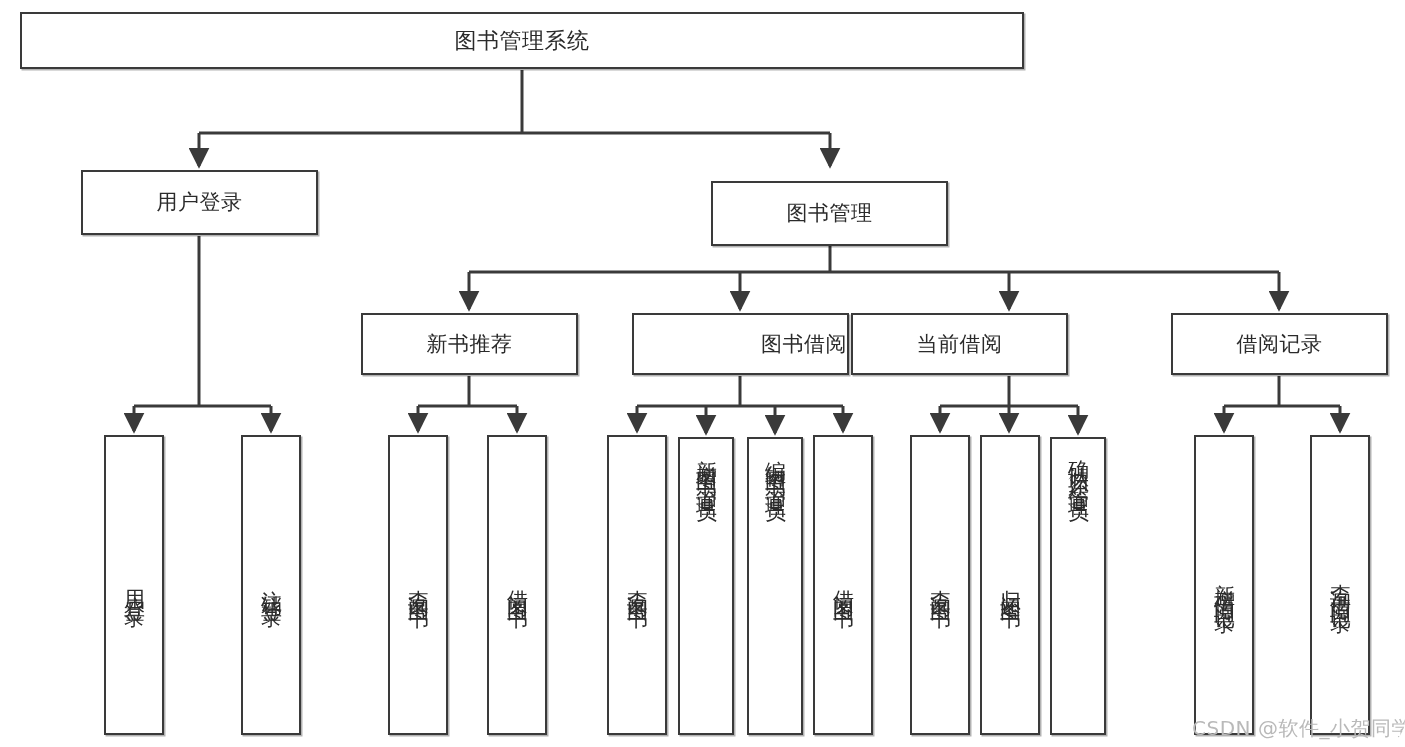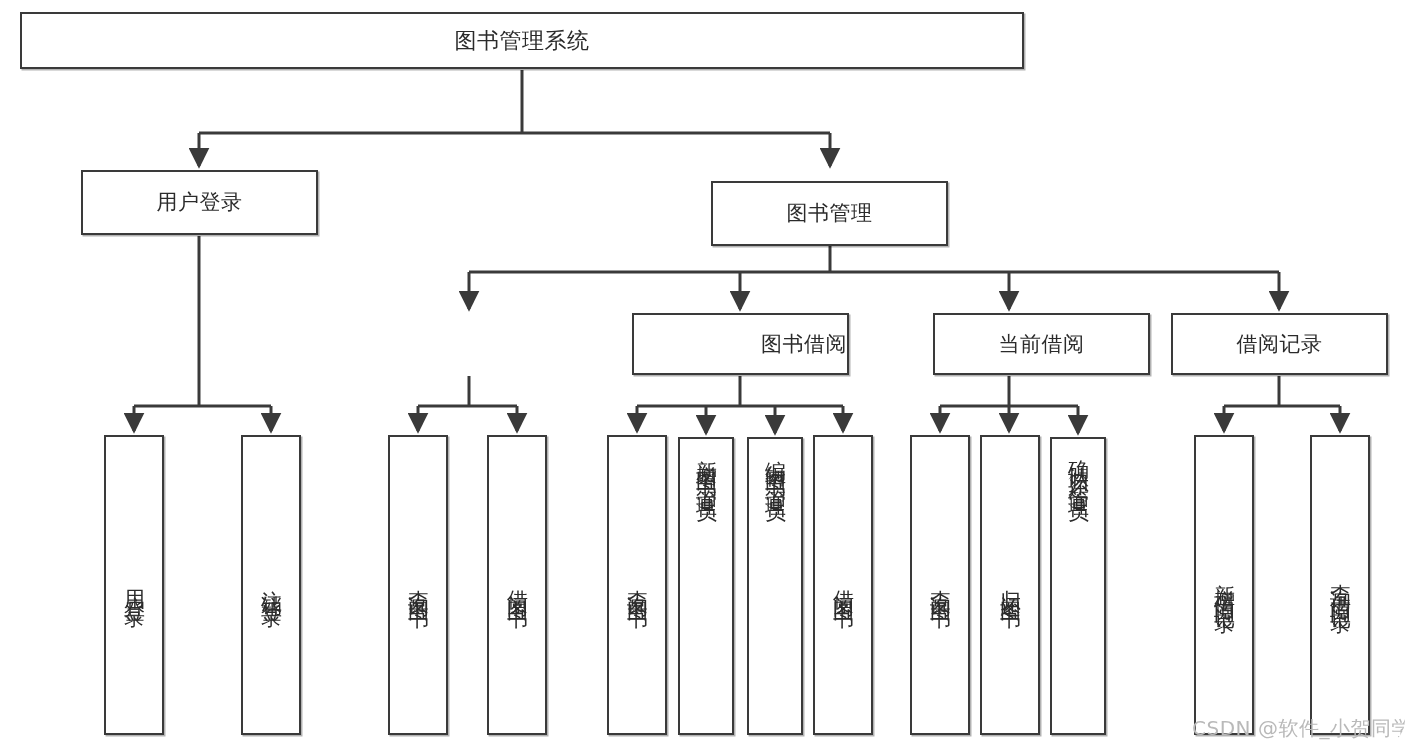--- a/index.html
+++ b/index.html
@@ -140,24 +140,27 @@
     <span class="lbl">图书管理系统</span>
   </div>
 
   <div class="node horiz" style="left:81px; top:170px; width:237px; height:65px;">
     <span class="lbl">用户登录</span>
   </div>
   <div class="node horiz" style="left:711px; top:156px; width:237px; height:65px;margin-top:25px;">
     <span class="lbl">图书管理</span>
   </div>
 
+  <div class="node horiz" style="left:361px; top:313px; width:217px; height:62px;">
+    <span class="lbl">新书推荐</span>
+  </div>
   <div class="node horiz" style="left:632px; top:313px; width:217px; height:62px;justify-content:flex-end;">
     <span class="lbl">图书借阅</span>
   </div>
-  <div class="node horiz" style="left:933px; top:313px; width:217px; height:62px;">
+  <div class="node horiz" style="left:851px; top:313px; width:217px; height:62px;">
     <span class="lbl">当前借阅</span>
   </div>
   <div class="node horiz" style="left:1171px; top:313px; width:217px; height:62px;text-align:center;">
     <span class="lbl">借阅记录</span>
   </div>
 
   <div class="node vert midalign" style="left:104px; top:435px; width:60px; height:300px;">
     <span class="lbl">用户登录</span>
   </div>
   <div class="node vert midalign" style="left:241px; top:435px; width:60px; height:300px;">

